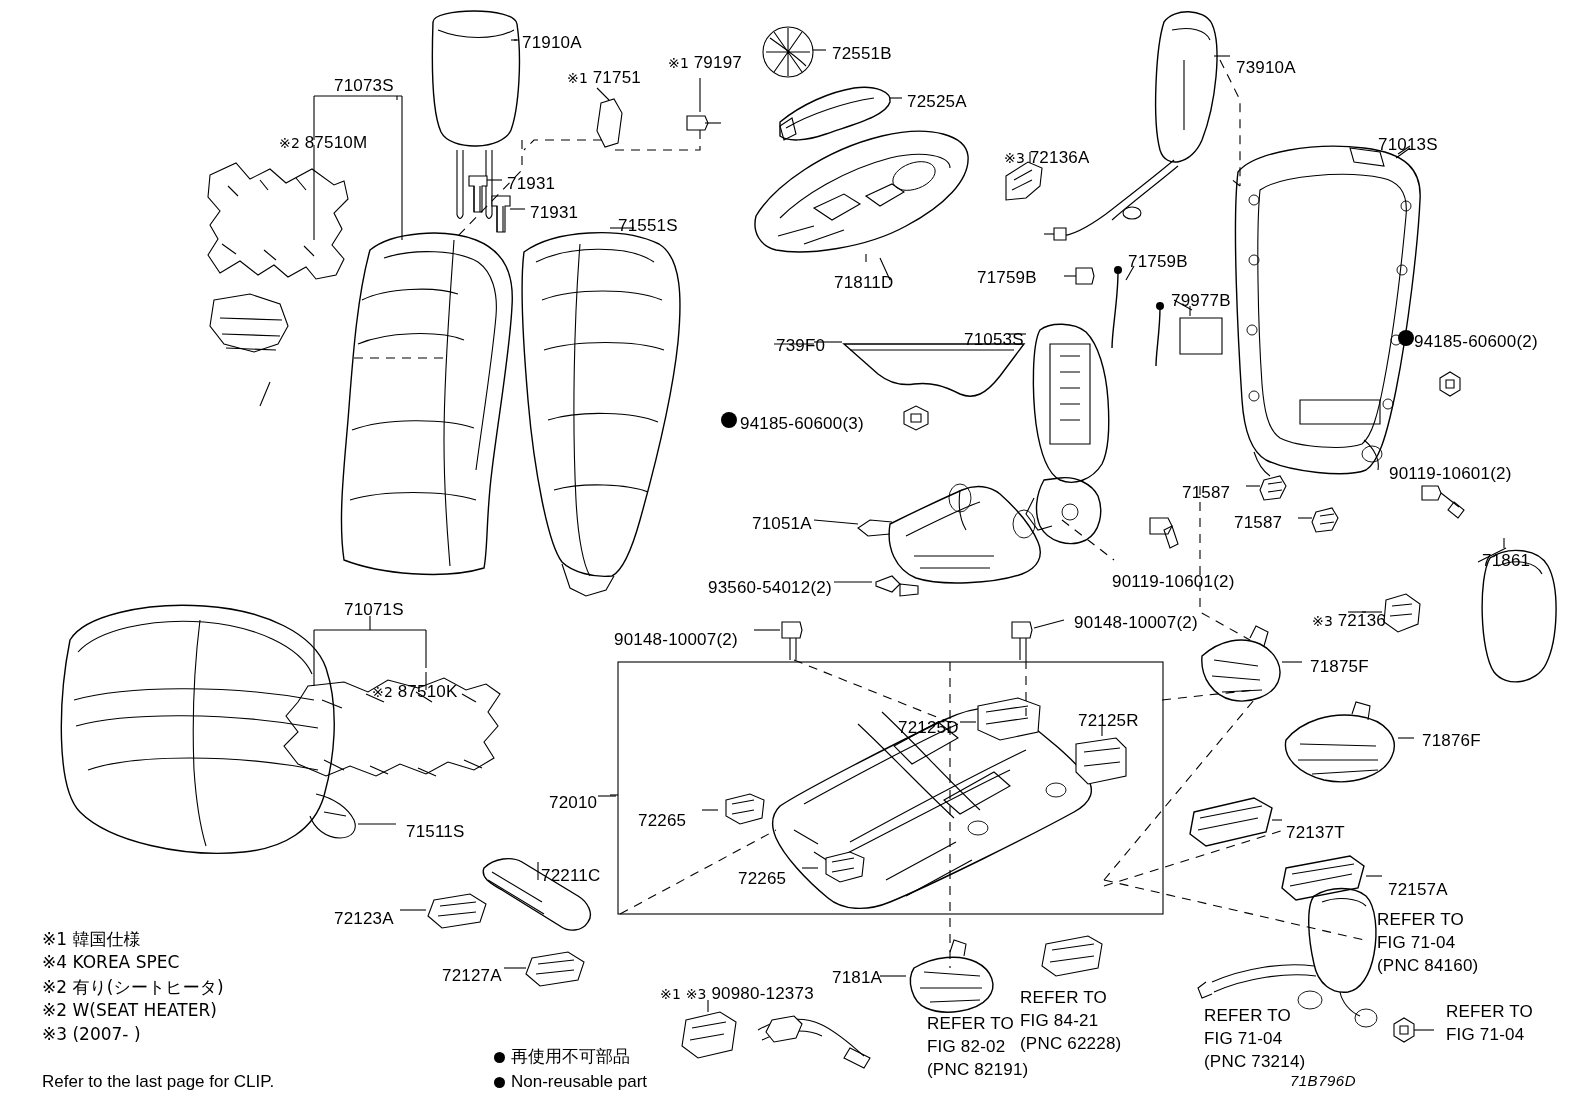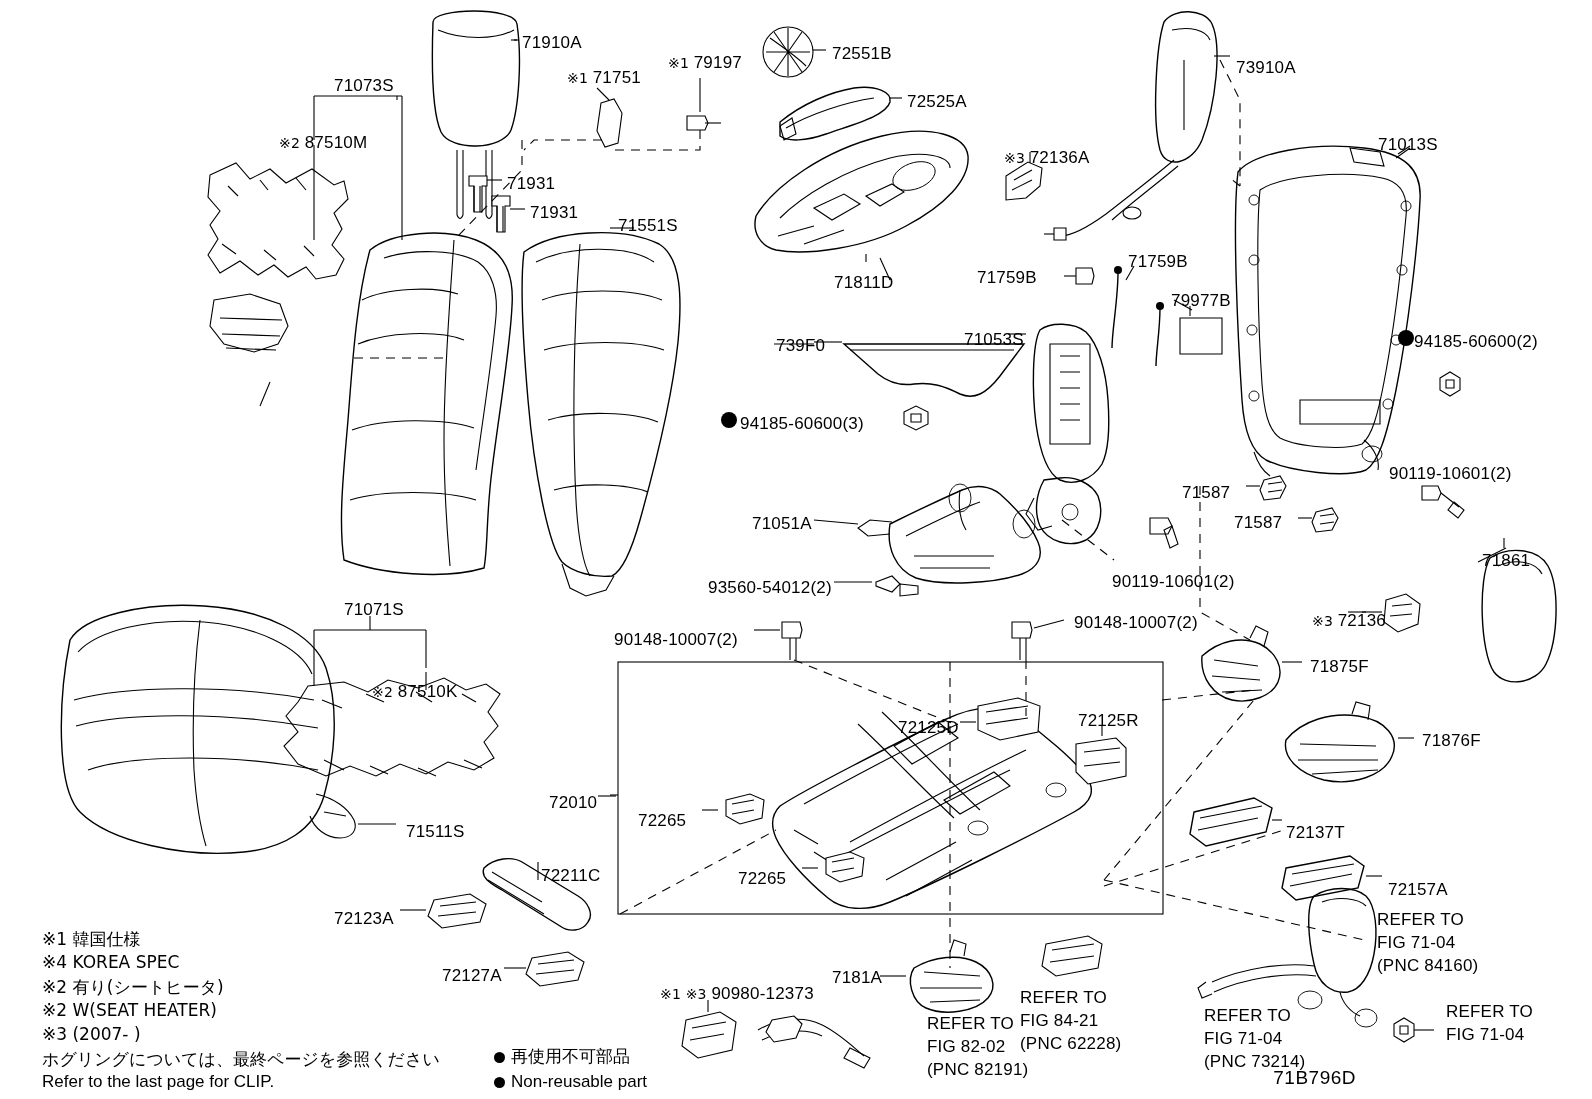--- a/index.html
+++ b/index.html
@@ -11,21 +11,21 @@
   .leg{position:absolute;font-size:17px;white-space:nowrap;font-family:"DejaVu Sans", sans-serif;}
   .dot{display:inline-block;width:11px;height:11px;border-radius:50%;background:#000;
        vertical-align:middle;margin-right:6px;}
   svg{position:absolute;left:0;top:0;}
   .ln{stroke:#000;stroke-width:1.1;fill:none;}
   .ln2{stroke:#000;stroke-width:1.4;fill:none;}
   .dsh{stroke:#000;stroke-width:1.1;fill:none;stroke-dasharray:9 7;}
   .thin{stroke:#000;stroke-width:0.9;fill:none;}
   .fillw{fill:#fff;stroke:#000;stroke-width:1.1;}
   .blk{fill:#000;}
-  #watermark{position:absolute;right:14px;bottom:10px;font-size:19px;letter-spacing:0.5px;}
+  #watermark{position:absolute;right:14px;bottom:10px;font-size:15px;letter-spacing:0.5px;font-style:italic;}
 </style>
 </head>
 <body>
 
 <div id="sheet">
 
   <svg width="1592" height="1099">
 
     <path class="ln2" d="M419 22 C419 8 500 6 503 24 C508 58 505 108 497 130 C489 150 437 152 427 132 C417 110 418 50 419 22 Z"></path>
     <path class="ln" d="M424 30 C448 40 482 40 500 30"></path>
@@ -417,21 +417,20 @@
         <div>FIG 82-02</div>
         <div>(PNC 82191)</div>
       </div>
     </div>
 
   <div class="leg" style="left:28px;top:928px;">※1 韓国仕様</div>
   <div class="leg" style="left:28px;top:952px;">※4 KOREA SPEC</div>
   <div class="leg" style="left:28px;top:976px;">※2 有り(シートヒータ)</div>
   <div class="leg" style="left:28px;top:1000px;">※2 W(SEAT HEATER)</div>
   <div class="leg" style="left:28px;top:1024px;">※3 (2007-    )</div>
-  <div class="leg" style="left:28px;top:1048px;">ホグリングについては、最終ページを参照ください</div>
   <div class="leg" style="left:28px;top:1072px;font-family:'Liberation Sans',sans-serif;">Refer to the last page for CLIP.</div>
 
   <div class="leg" style="left:480px;top:1045px;">
     <span class="dot"></span><span>再使用不可部品</span>
   </div>
   <div class="leg" style="left:480px;top:1072px;font-family:'Liberation Sans',sans-serif;">
     <span class="dot"></span><span>Non-reusable part</span>
   </div>
 
   <div id="watermark">71B796D</div>

